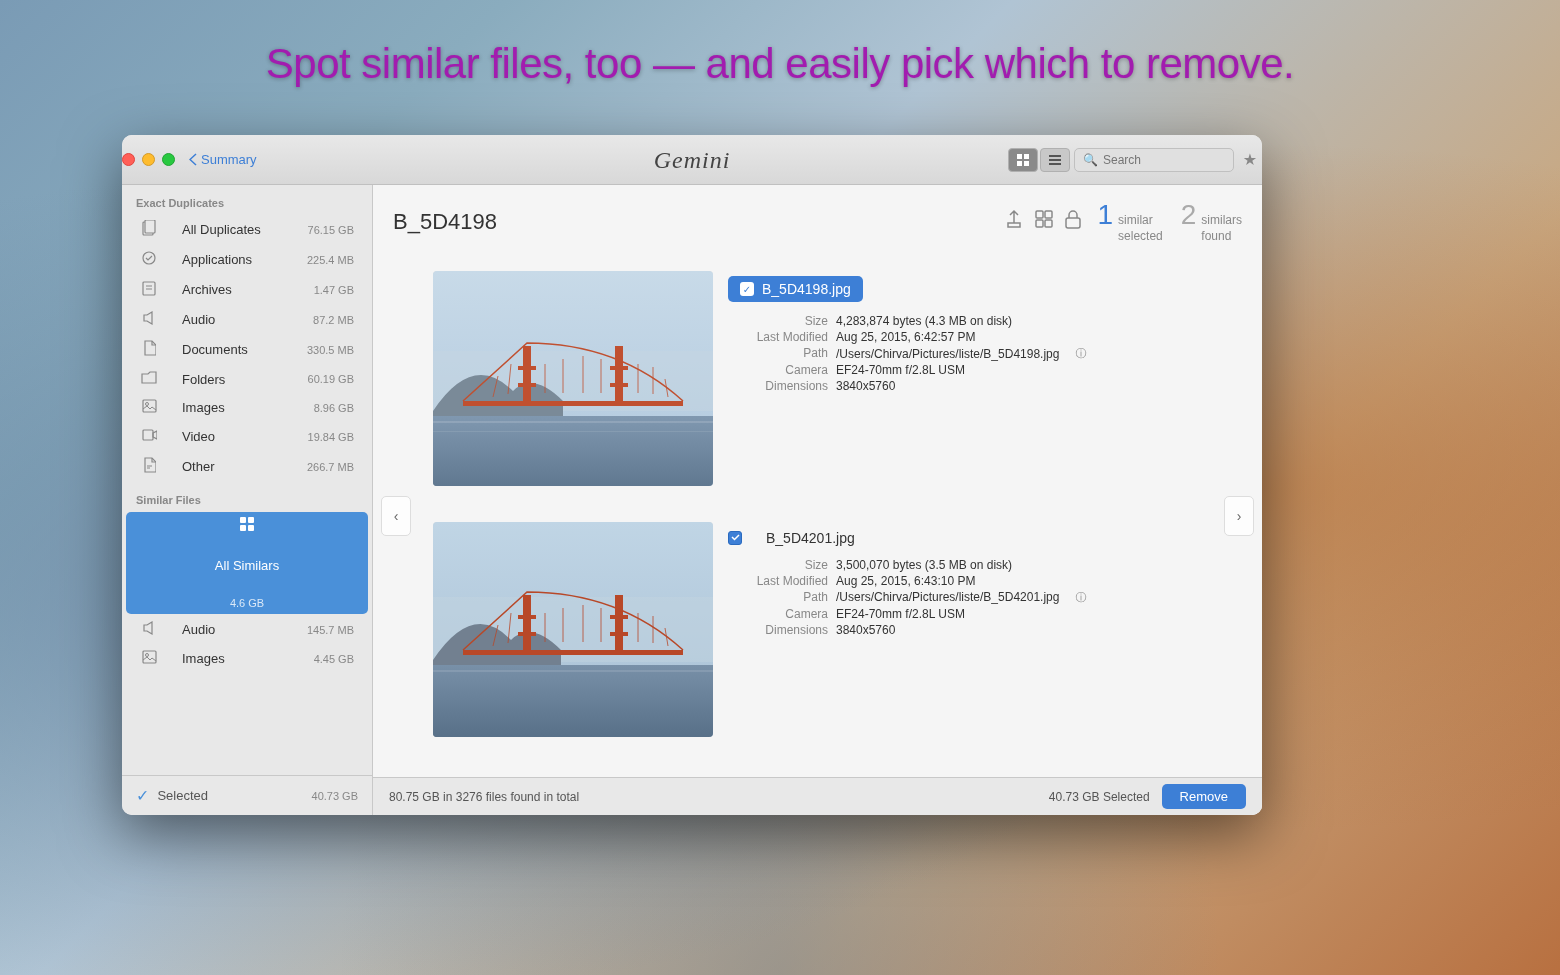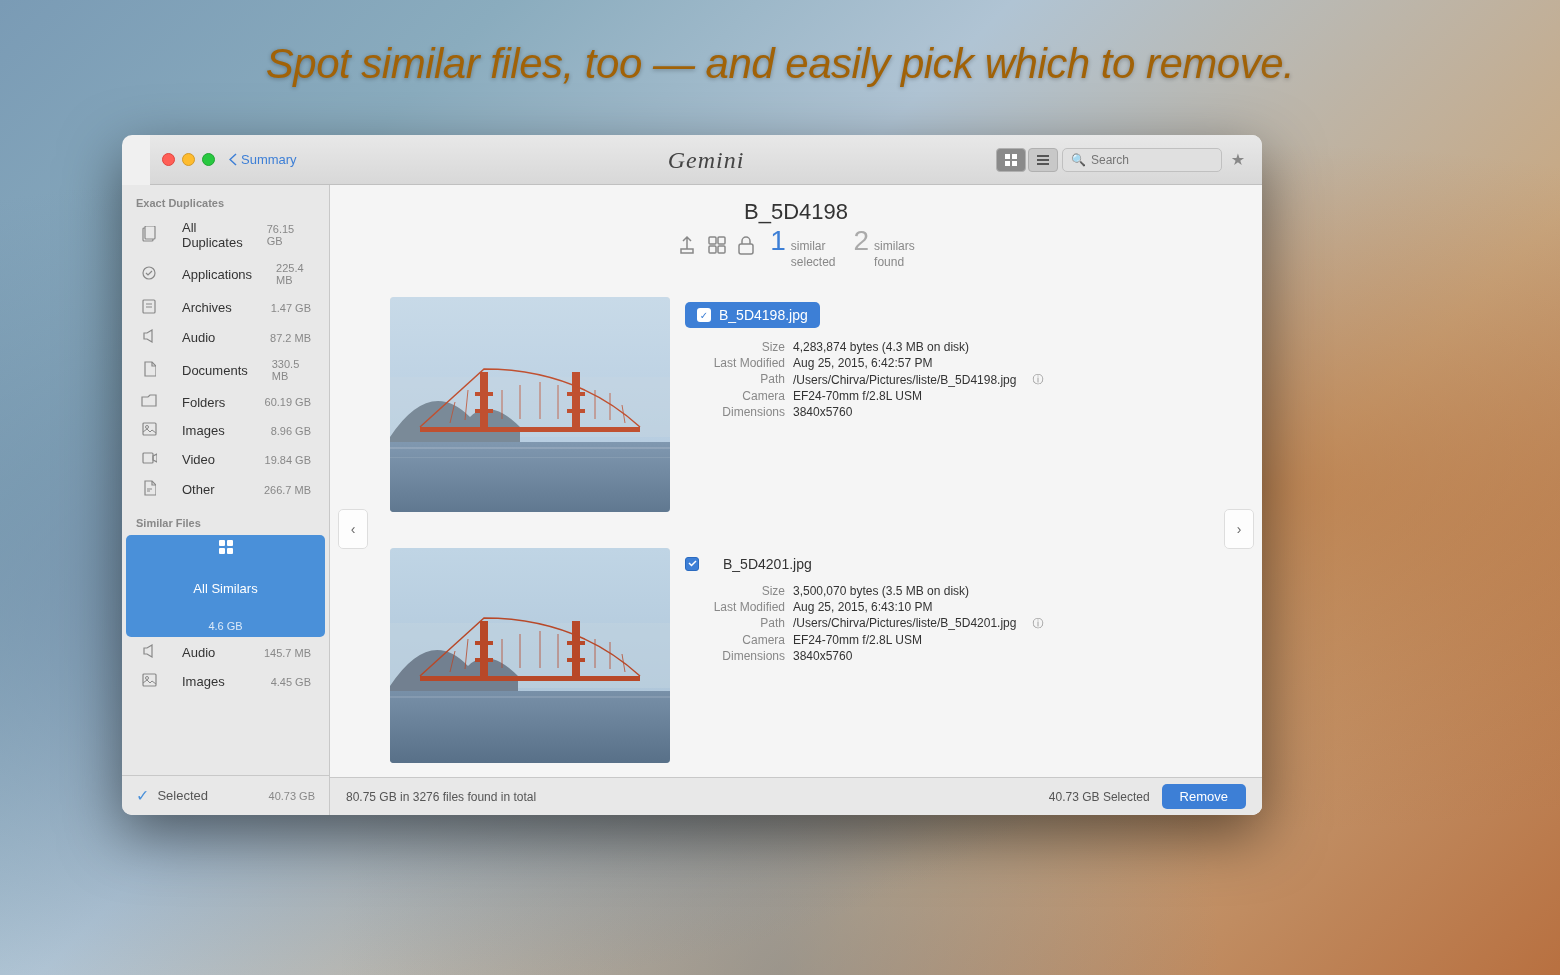--- a/index.html
+++ b/index.html
@@ -22,24 +22,23 @@
         radial-gradient(ellipse at 50% 100%, rgba(90,120,150,0.4) 0%, transparent 40%);
     }
 
     .headline {
       position: absolute;
       top: 40px;
       left: 0; right: 0;
       text-align: center;
       font-size: 42px;
       font-weight: 300;
-      color: #a16207;
+      color: #a21caf;
       text-shadow: 0 1px 4px rgba(0,0,0,0.3);
       letter-spacing: -0.5px;
-      font-style: italic;
     }
 
     .window {
       position: absolute;
       top: 135px;
       left: 122px;
       width: 1140px;
       height: 680px;
       background: #f0f0f0;
       border-radius: 10px;
@@ -49,24 +48,23 @@
       flex-direction: column;
     }
 
     
     .titlebar {
       height: 50px;
       background: linear-gradient(to bottom, #e8e8e8, #d8d8d8);
       border-bottom: 1px solid #c0c0c0;
       display: flex;
       align-items: center;
-      padding: 0 12px;
+      padding: 0 0;
       flex-shrink: 0;
       position: relative;
-      margin-left: 28px;
     }
 
     .traffic-lights {
       display: flex;
       gap: 7px;
       align-items: center;
     }
 
     .tl {
       width: 13px;
@@ -160,21 +158,21 @@
 
     
     .main-content {
       display: flex;
       flex: 1;
       overflow: hidden;
     }
 
     
     .sidebar {
-      width: 208px;
+      width: 251px;
       background: #e8e8e8;
       border-right: 1px solid #c8c8c8;
       display: flex;
       flex-direction: column;
       flex-shrink: 0;
       overflow-y: auto;
     }
 
     .sidebar-section-title {
       font-size: 11px;
@@ -233,21 +231,20 @@
       background: #f5f5f5;
       overflow: hidden;
     }
 
     .detail-header {
       padding: 14px 20px 10px;
       display: flex;
       align-items: center;
       justify-content: space-between;
       flex-shrink: 0;
-      flex-direction: column;
     }
 
     .detail-title {
       font-size: 22px;
       font-weight: 400;
       color: #333;
     }
 
     .detail-actions {
       display: flex;

